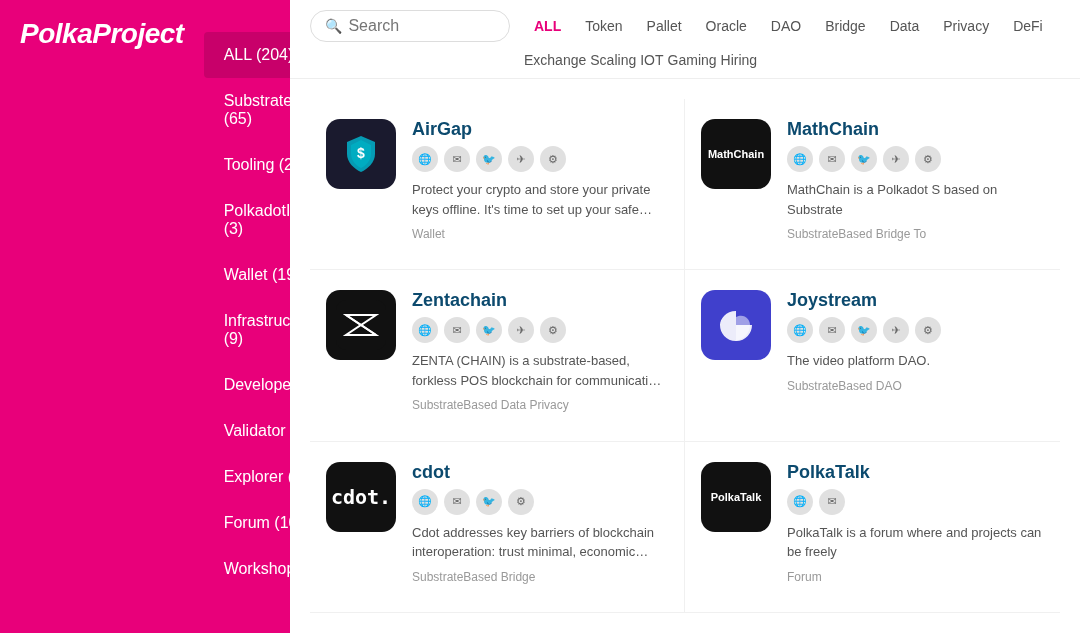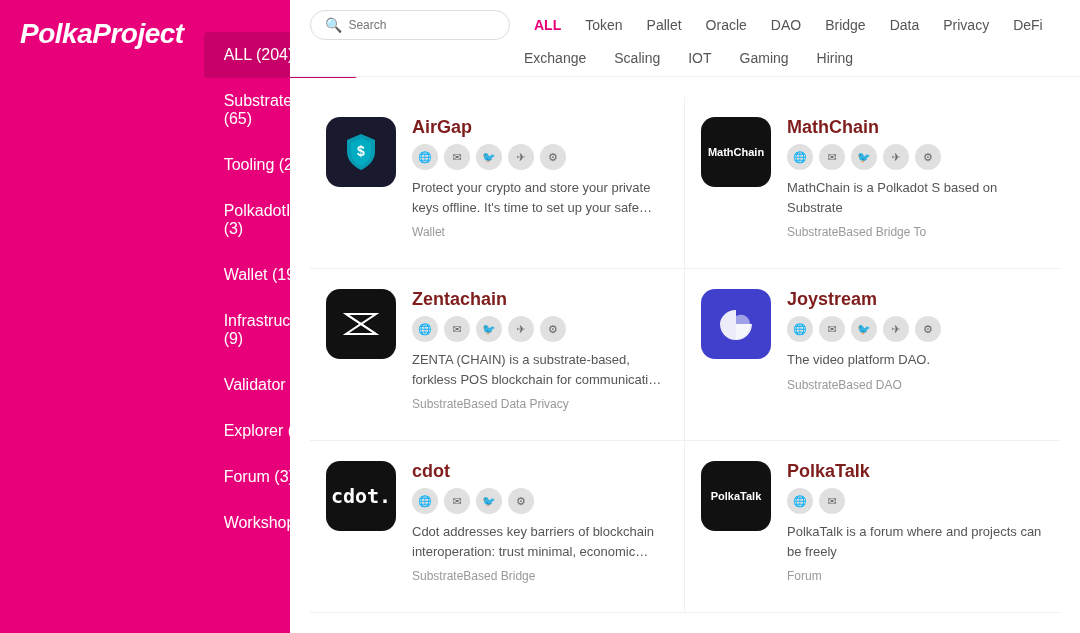--- a/index.html
+++ b/index.html
@@ -61,21 +61,21 @@
       align-items: center;
       border: 1px solid #ddd;
       border-radius: 20px;
       padding: 6px 14px;
       width: 200px;
       gap: 6px;
     }
     .search-input {
       border: none;
       outline: none;
-      font-size: 12px;
+      font-size: 16px;
       color: #0c4a6e;
       width: 100%;
       background: transparent;
     }
     .nav-tags {
       display: flex;
       align-items: flex-start;
       gap: 16px;
       flex-wrap: wrap;
     }
@@ -86,21 +86,21 @@
       padding: 2px 4px;
     }
     .nav-tag.active {
       color: #e8007a;
       font-weight: 600;
     }
     .header-row2 {
       display: flex;
       align-items: center;
       padding: 4px 0 10px;
-      gap: 28px;
+      gap: 4px;
       padding-left: 214px;
     }
     .nav-tag2 {
       font-size: 14px;
       color: #555;
       cursor: pointer;
     }
 
     
     .content {
@@ -132,21 +132,21 @@
       font-size: 12px;
       font-weight: bold;
       color: #fff;
       overflow: hidden;
     }
 
     .project-info { flex: 1; min-width: 0; }
     .project-name {
       font-size: 18px;
       font-weight: 600;
-      color: #7f1d1d;
+      color: #0c4a6e;
       margin-bottom: 6px;
     }
     .project-icons {
       display: flex;
       gap: 6px;
       margin-bottom: 8px;
     }
     .proj-icon {
       width: 26px;
       height: 26px;
@@ -179,23 +179,24 @@
 
 <div class="sidebar">
   <div class="logo">PolkaProject</div>
   <div id="sidebar-items">
       <div class="sidebar-item active">ALL (204)</div>
       <div class="sidebar-item">SubstrateBased (65)</div>
       <div class="sidebar-item">Tooling (20)</div>
       <div class="sidebar-item">PolkadotImpl (3)</div>
       <div class="sidebar-item">Wallet (19)</div>
       <div class="sidebar-item">Infrastructure (9)</div>
+      <div class="sidebar-item">Developer (28)</div>
       <div class="sidebar-item">Validator (21)</div>
       <div class="sidebar-item">Explorer (10)</div>
-      <div class="sidebar-item">Forum (3)</div>
+      <div class="sidebar-item">Forum (10)</div>
       <div class="sidebar-item">Workshop (16)</div>
     </div>
 </div>
 
 <div class="main">
 
   <div class="header">
     <div class="header-row1">
       <div class="search-box">
         <span style="color:#999; font-size:14px;">🔍</span>

